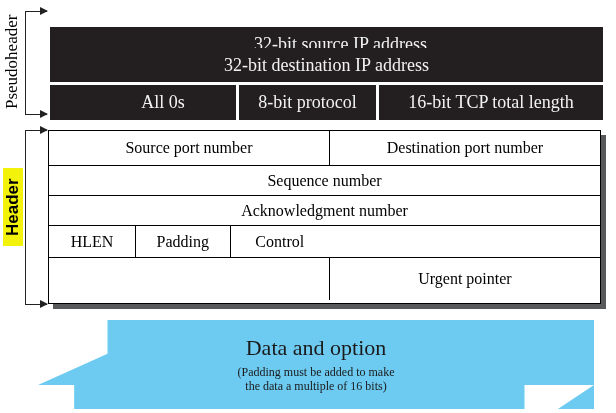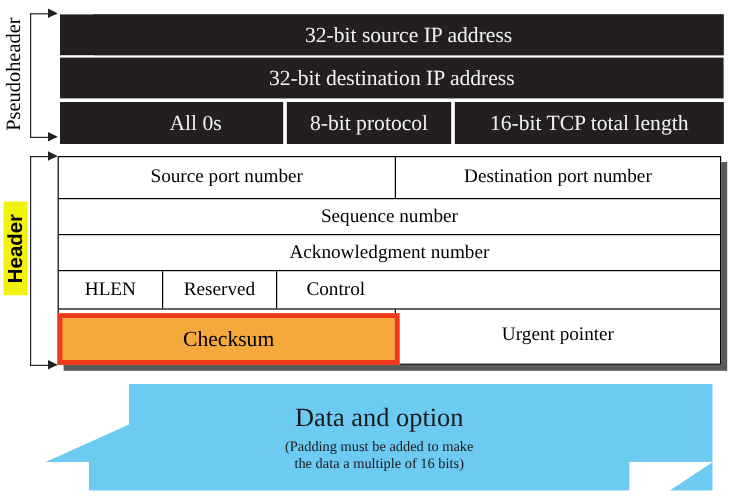--- a/index.html
+++ b/index.html
@@ -74,21 +74,21 @@
     height: 109px;
   }
   .ph-row {
     position: absolute;
     left: 0;
     width: 100%;
     background: #231f20;
     box-sizing: border-box;
     display: flex;
   }
-  #ph-row-0 { top: 1px;  height: 34px; padding-left: 28px; }
+  #ph-row-0 { top: 16px;  height: 34px; padding-left: 28px; }
   #ph-row-1 { top: 37px; height: 34px; }
   #ph-row-2 { top: 74px; height: 35px; padding-left: 40px; }
 
   .ph-cell {
     color: #f2f2f2;
     font-size: 18px;
     display: flex;
     align-items: center;
     justify-content: center;
     box-sizing: border-box;
@@ -254,30 +254,29 @@
     <div id="hd-row-seq" class="hd-row">
       <div class="hd-cell w-full">Sequence number</div>
     </div>
 
     <div id="hd-row-ack" class="hd-row">
       <div class="hd-cell w-full">Acknowledgment number</div>
     </div>
 
     <div id="hd-row-flags" class="hd-row">
       <div class="hd-cell w-hlen">HLEN</div>
-      <div class="hd-cell w-resv">Reserved</div>
+      <div class="hd-cell w-resv">Padding</div>
       <div class="hd-cell w-ctrl">Control</div>
     </div>
 
     <div id="hd-row-cksum" class="hd-row">
       <div class="hd-cell w-half"></div>
       <div class="hd-cell w-rest">Urgent pointer</div>
     </div>
 
-    <div id="checksum-highlight">Checksum</div>
 
   </div>
 </div>
 
 <div id="data-banner">
   <div id="data-banner-shape"></div>
   <div id="data-banner-text">
     <div id="data-banner-title">Data and option</div>
     <div id="data-banner-note">
       <div>(Padding must be added to make</div>

